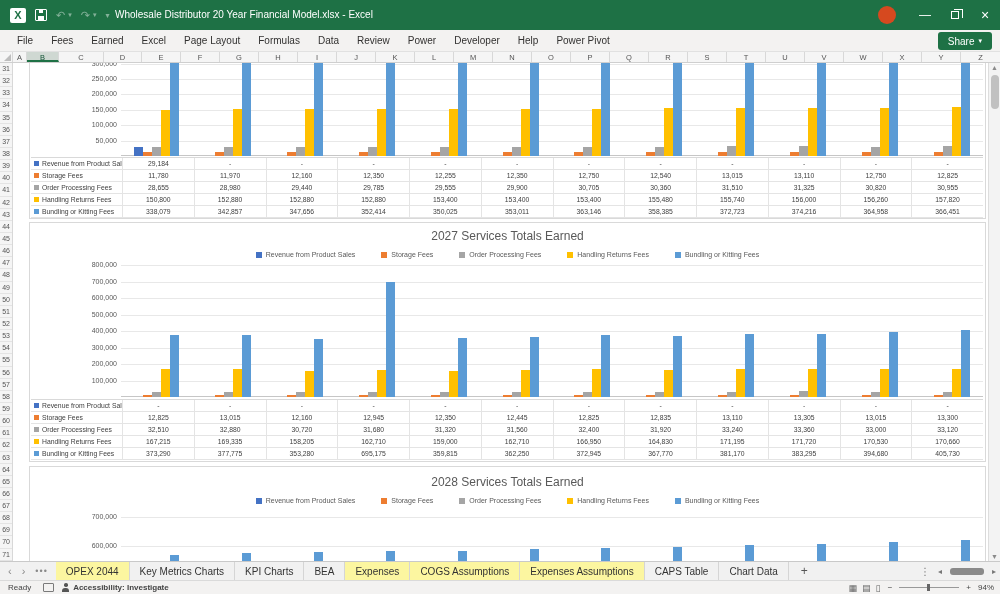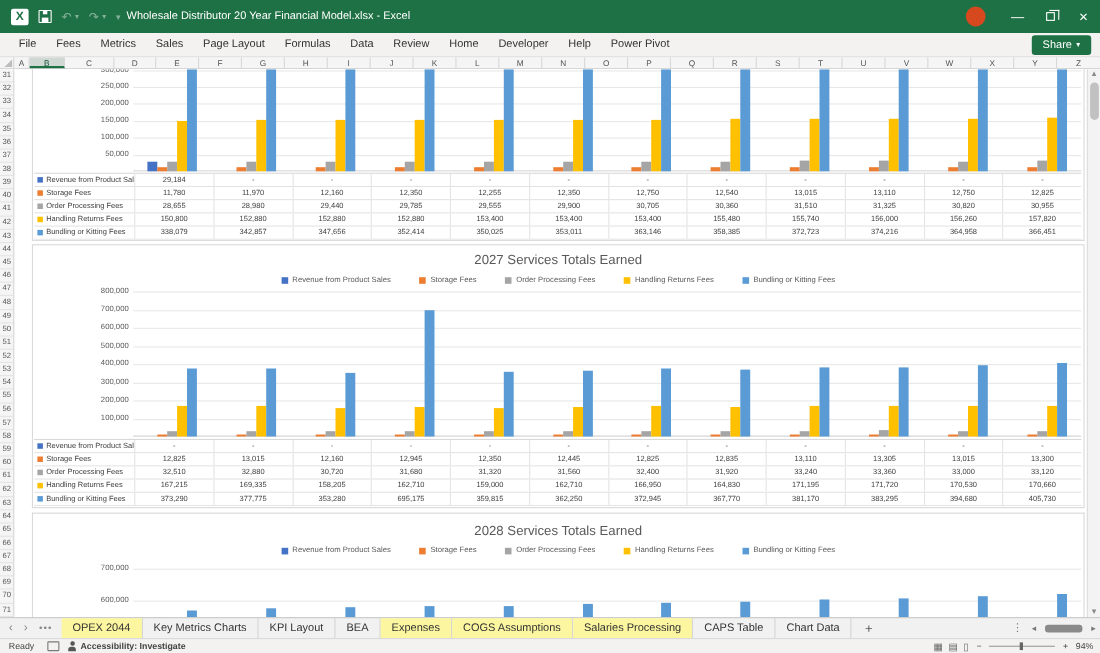--- a/index.html
+++ b/index.html
@@ -112,27 +112,27 @@
           <span class="restore-glyph"></span>
         </div>
       <div class="wbtn" style="font-size:14px;">×</div>
     </div>
   </header>
 
   <nav class="menubar">
     <div class="menu-items" id="menu-items">
         <div class="menu-item">File</div>
         <div class="menu-item">Fees</div>
-        <div class="menu-item">Metrics</div>
-        <div class="menu-item">Sales</div>
+        <div class="menu-item">Earned</div>
+        <div class="menu-item">Excel</div>
         <div class="menu-item">Page Layout</div>
         <div class="menu-item">Formulas</div>
         <div class="menu-item">Data</div>
         <div class="menu-item">Review</div>
-        <div class="menu-item">Home</div>
+        <div class="menu-item">Power</div>
         <div class="menu-item">Developer</div>
         <div class="menu-item">Help</div>
         <div class="menu-item">Power Pivot</div>
       </div>
     <button class="share-btn">
       <span>Share</span>
       <span style="font-size:7px;">▾</span>
     </button>
   </nav>
 
@@ -683,25 +683,25 @@
 
   <div class="tabsbar">
     <div class="tab-nav">
       <span>‹</span>
       <span>›</span>
       <span style="font-size:9px; letter-spacing:1px;">•••</span>
     </div>
     <div style="display:flex;" id="sheet-tabs">
         <div class="sheettab yellow">OPEX 2044</div>
         <div class="sheettab">Key Metrics Charts</div>
-        <div class="sheettab">KPI Layout</div>
+        <div class="sheettab">KPI Charts</div>
         <div class="sheettab">BEA</div>
         <div class="sheettab yellow">Expenses</div>
         <div class="sheettab yellow">COGS Assumptions</div>
-        <div class="sheettab yellow">Salaries Processing</div>
+        <div class="sheettab yellow">Expenses Assumptions</div>
         <div class="sheettab">CAPS Table</div>
         <div class="sheettab">Chart Data</div>
       </div>
     <div class="addtab">+</div>
     <div class="tabs-right">
       <span>⋮</span>
       <span style="font-size:8px;">◂</span>
       <div class="hthumb"></div>
       <span style="font-size:8px;">▸</span>
     </div>

